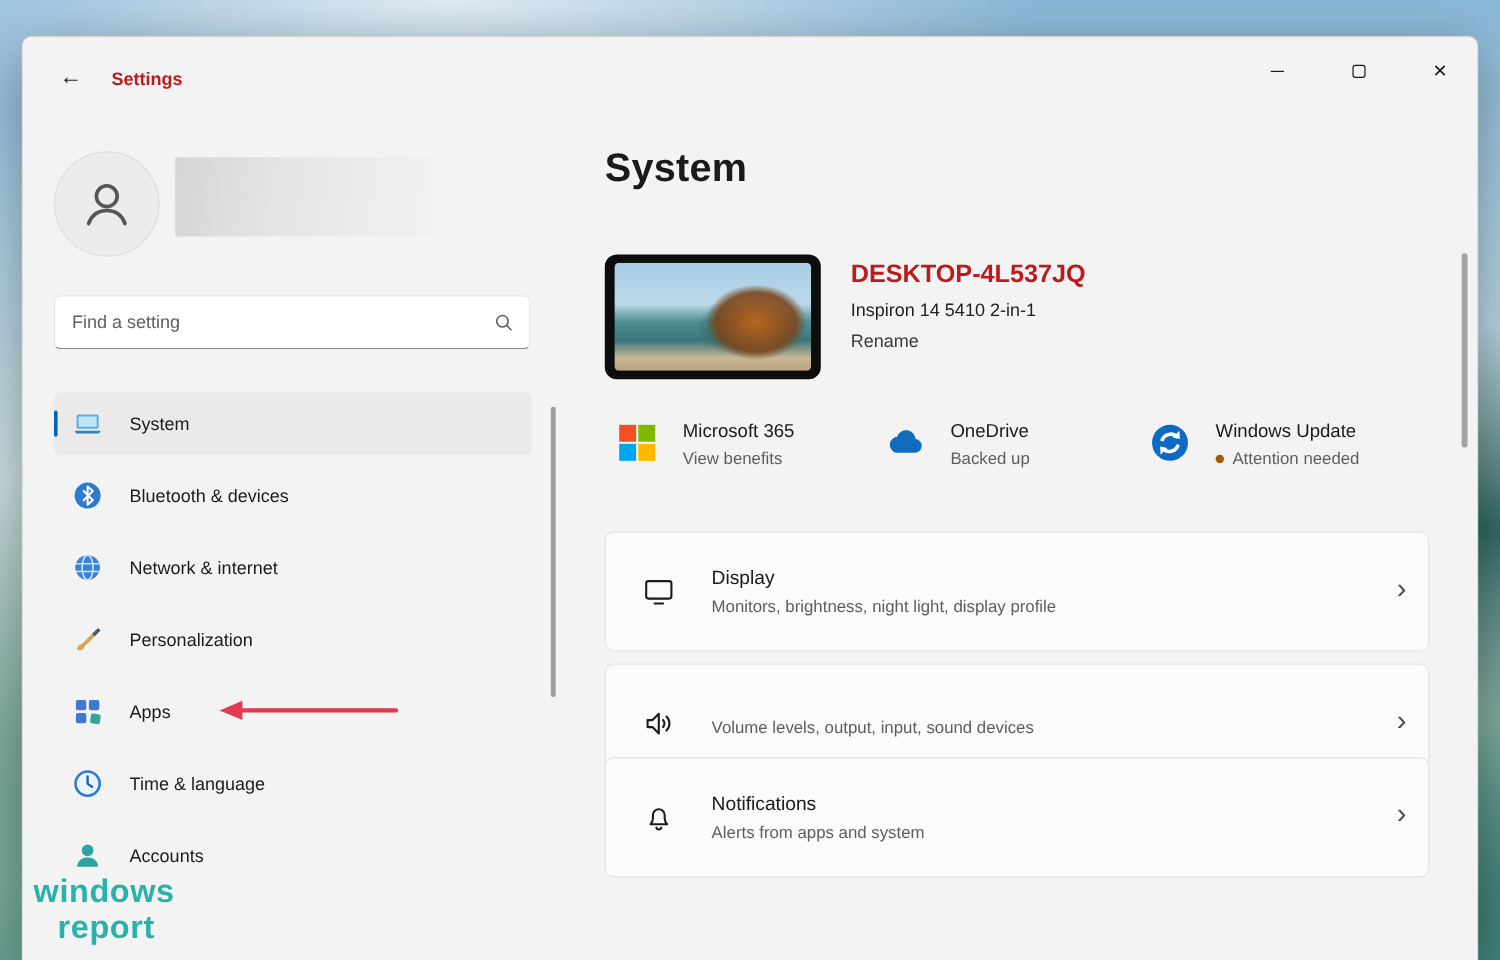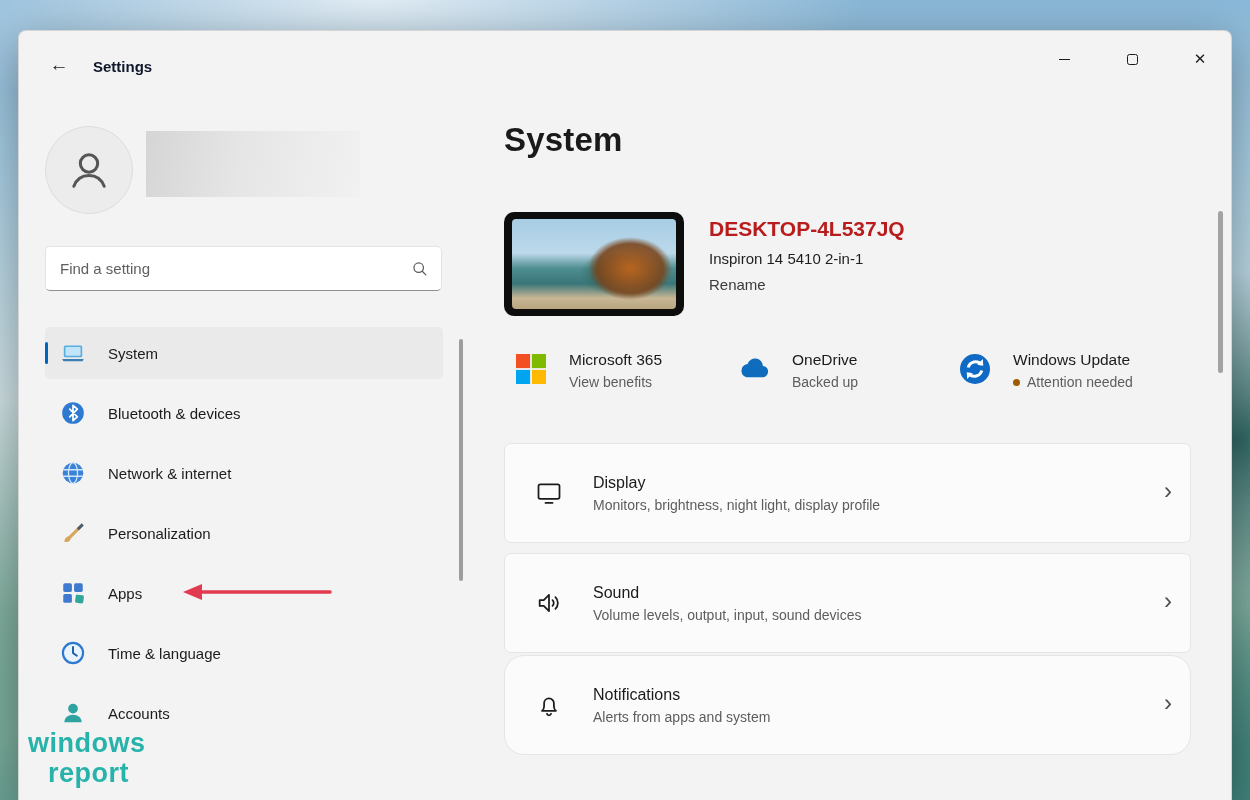--- a/index.html
+++ b/index.html
@@ -18,21 +18,21 @@
   .window {
     position:absolute; left:18px; top:30px; width:1214px; height:770px;
     background:#f3f3f3; border-radius:8px 8px 0 0;
     border:1px solid rgba(0,0,0,.12); border-bottom:none;
     box-shadow:0 12px 48px rgba(0,0,0,.35);
   }
 
   
   .back-btn { position:absolute; left:22px; top:18px; width:36px; height:32px; border-radius:5px;
     display:flex; align-items:center; justify-content:center; font-size:19px; color:#1b1b1b; cursor:pointer; }
-  .win-title { position:absolute; left:74px; top:27px; font-size:15px; font-weight:600; color:#0f172a; }
+  .win-title { position:absolute; left:74px; top:27px; font-size:15px; font-weight:600; color:#b91c1c; }
   .controls { position:absolute; top:10px; right:8px; display:flex; gap:22px; }
   .ctrl { width:46px; height:36px; display:flex; align-items:center; justify-content:center; color:#1b1b1b; cursor:pointer; }
   .glyph-min { width:11px; height:0; border-top:1.4px solid #1b1b1b; display:block; }
   .glyph-max { width:11px; height:11px; border:1.3px solid #1b1b1b; border-radius:2.5px; display:block; }
   .ctrl-close { font-size:15px; }
 
   
   .avatar { position:absolute; left:26px; top:95px; width:88px; height:88px; border-radius:50%;
     background:#ececec; border:1px solid #ddd; display:flex; align-items:center; justify-content:center; cursor:pointer; }
   .avatar svg { width:52px; height:52px; }
@@ -288,27 +288,26 @@
 
   <div class="card" style="top:522px;">
     <span class="card-icon">
       <svg viewBox="0 0 24 24" stroke="#1b1b1b" fill="none" stroke-width="1.5" stroke-linejoin="round" stroke-linecap="round">
           <path d="M4 9.5v5h3.5L12 19V5L7.5 9.5z"></path>
           <path d="M15 9.5a3.5 3.5 0 0 1 0 5"></path>
           <path d="M17.5 7a7 7 0 0 1 0 10"></path>
         </svg>
     </span>
     <span class="card-text">
-      <div class="card-title">Sound</div>
       <div class="card-sub">Volume levels, output, input, sound devices</div>
     </span>
     <span class="chevron">›</span>
   </div>
 
-  <div class="card" style="top:624px;border-radius:20px;">
+  <div class="card" style="top:600px;">
     <span class="card-icon">
       <svg viewBox="0 0 24 24" stroke="#1b1b1b" fill="none" stroke-width="1.5" stroke-linecap="round" stroke-linejoin="round">
           <path d="M6 17h12c-1.2-1-1.8-2-1.8-4v-2.5a4.2 4.2 0 0 0-8.4 0V13c0 2-.6 3-1.8 4z"></path>
           <path d="M10.2 19.5a1.9 1.9 0 0 0 3.6 0"></path>
         </svg>
     </span>
     <span class="card-text">
       <div class="card-title">Notifications</div>
       <div class="card-sub">Alerts from apps and system</div>
     </span>

